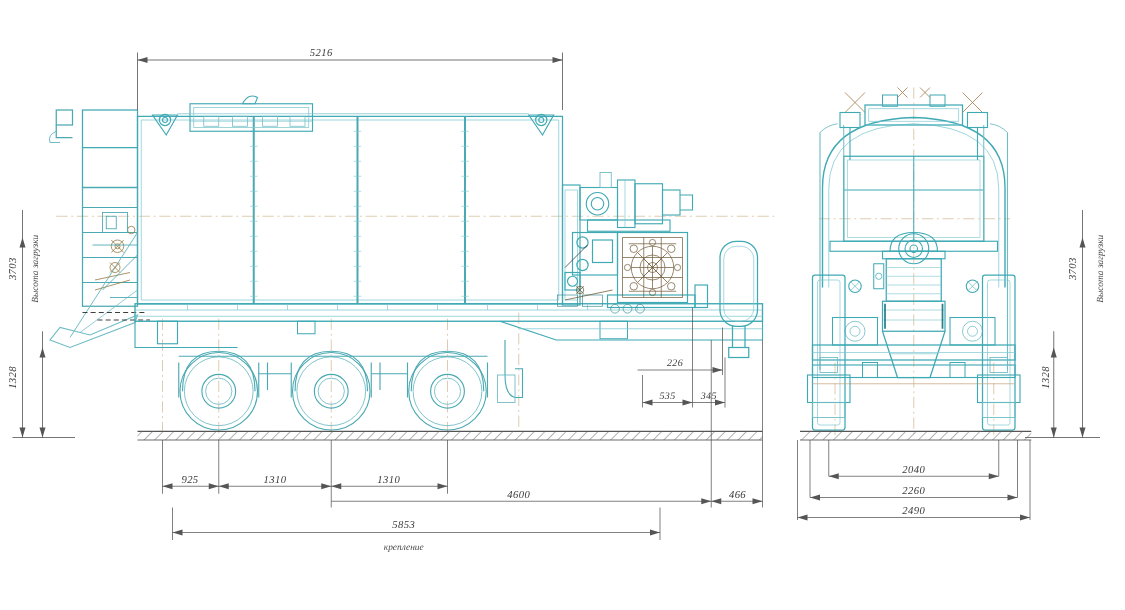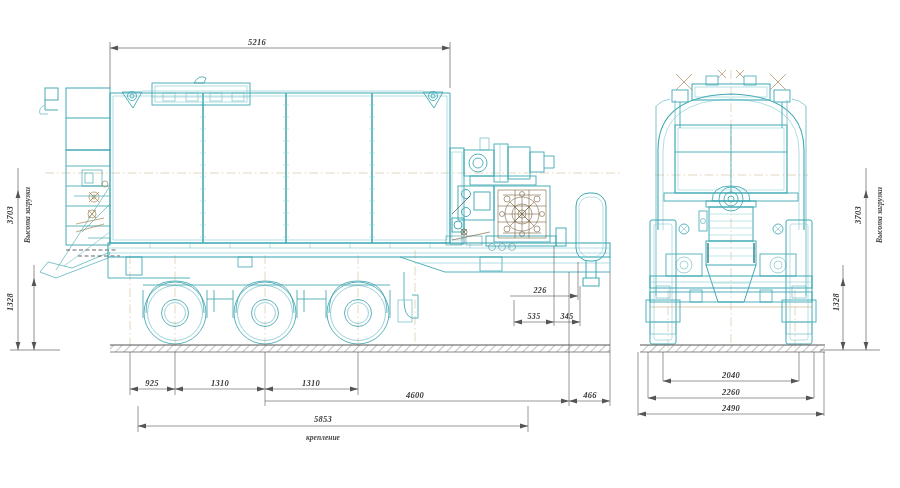--- a/index.html
+++ b/index.html
@@ -1,18 +1,18 @@
 <!DOCTYPE html>
 <html><head>
 <meta charset="utf-8">
 <style>
   html,body{margin:0;padding:0;background:#ffffff;}
   body{width:900px;height:488px;overflow:hidden;
        font-family:"Liberation Serif", serif;}
-  #sheet{position:relative;width:900px;height:488px;background:#fff;font-weight:bold;}
+  #sheet{position:relative;width:900px;height:488px;background:#fff;}
   svg{display:block;}
   .dimtxt{font-family:"Liberation Serif", serif;font-size:8.5px;fill:#3a3a3a;
           font-style:italic;letter-spacing:0.3px;}
   .dimtxt.sm{font-size:8px;}
   .cap{font-family:"Liberation Serif", serif;font-size:7.5px;fill:#4a4a4a;font-style:italic;}
 </style>
 </head>
 <body>
 
 <div id="sheet">

